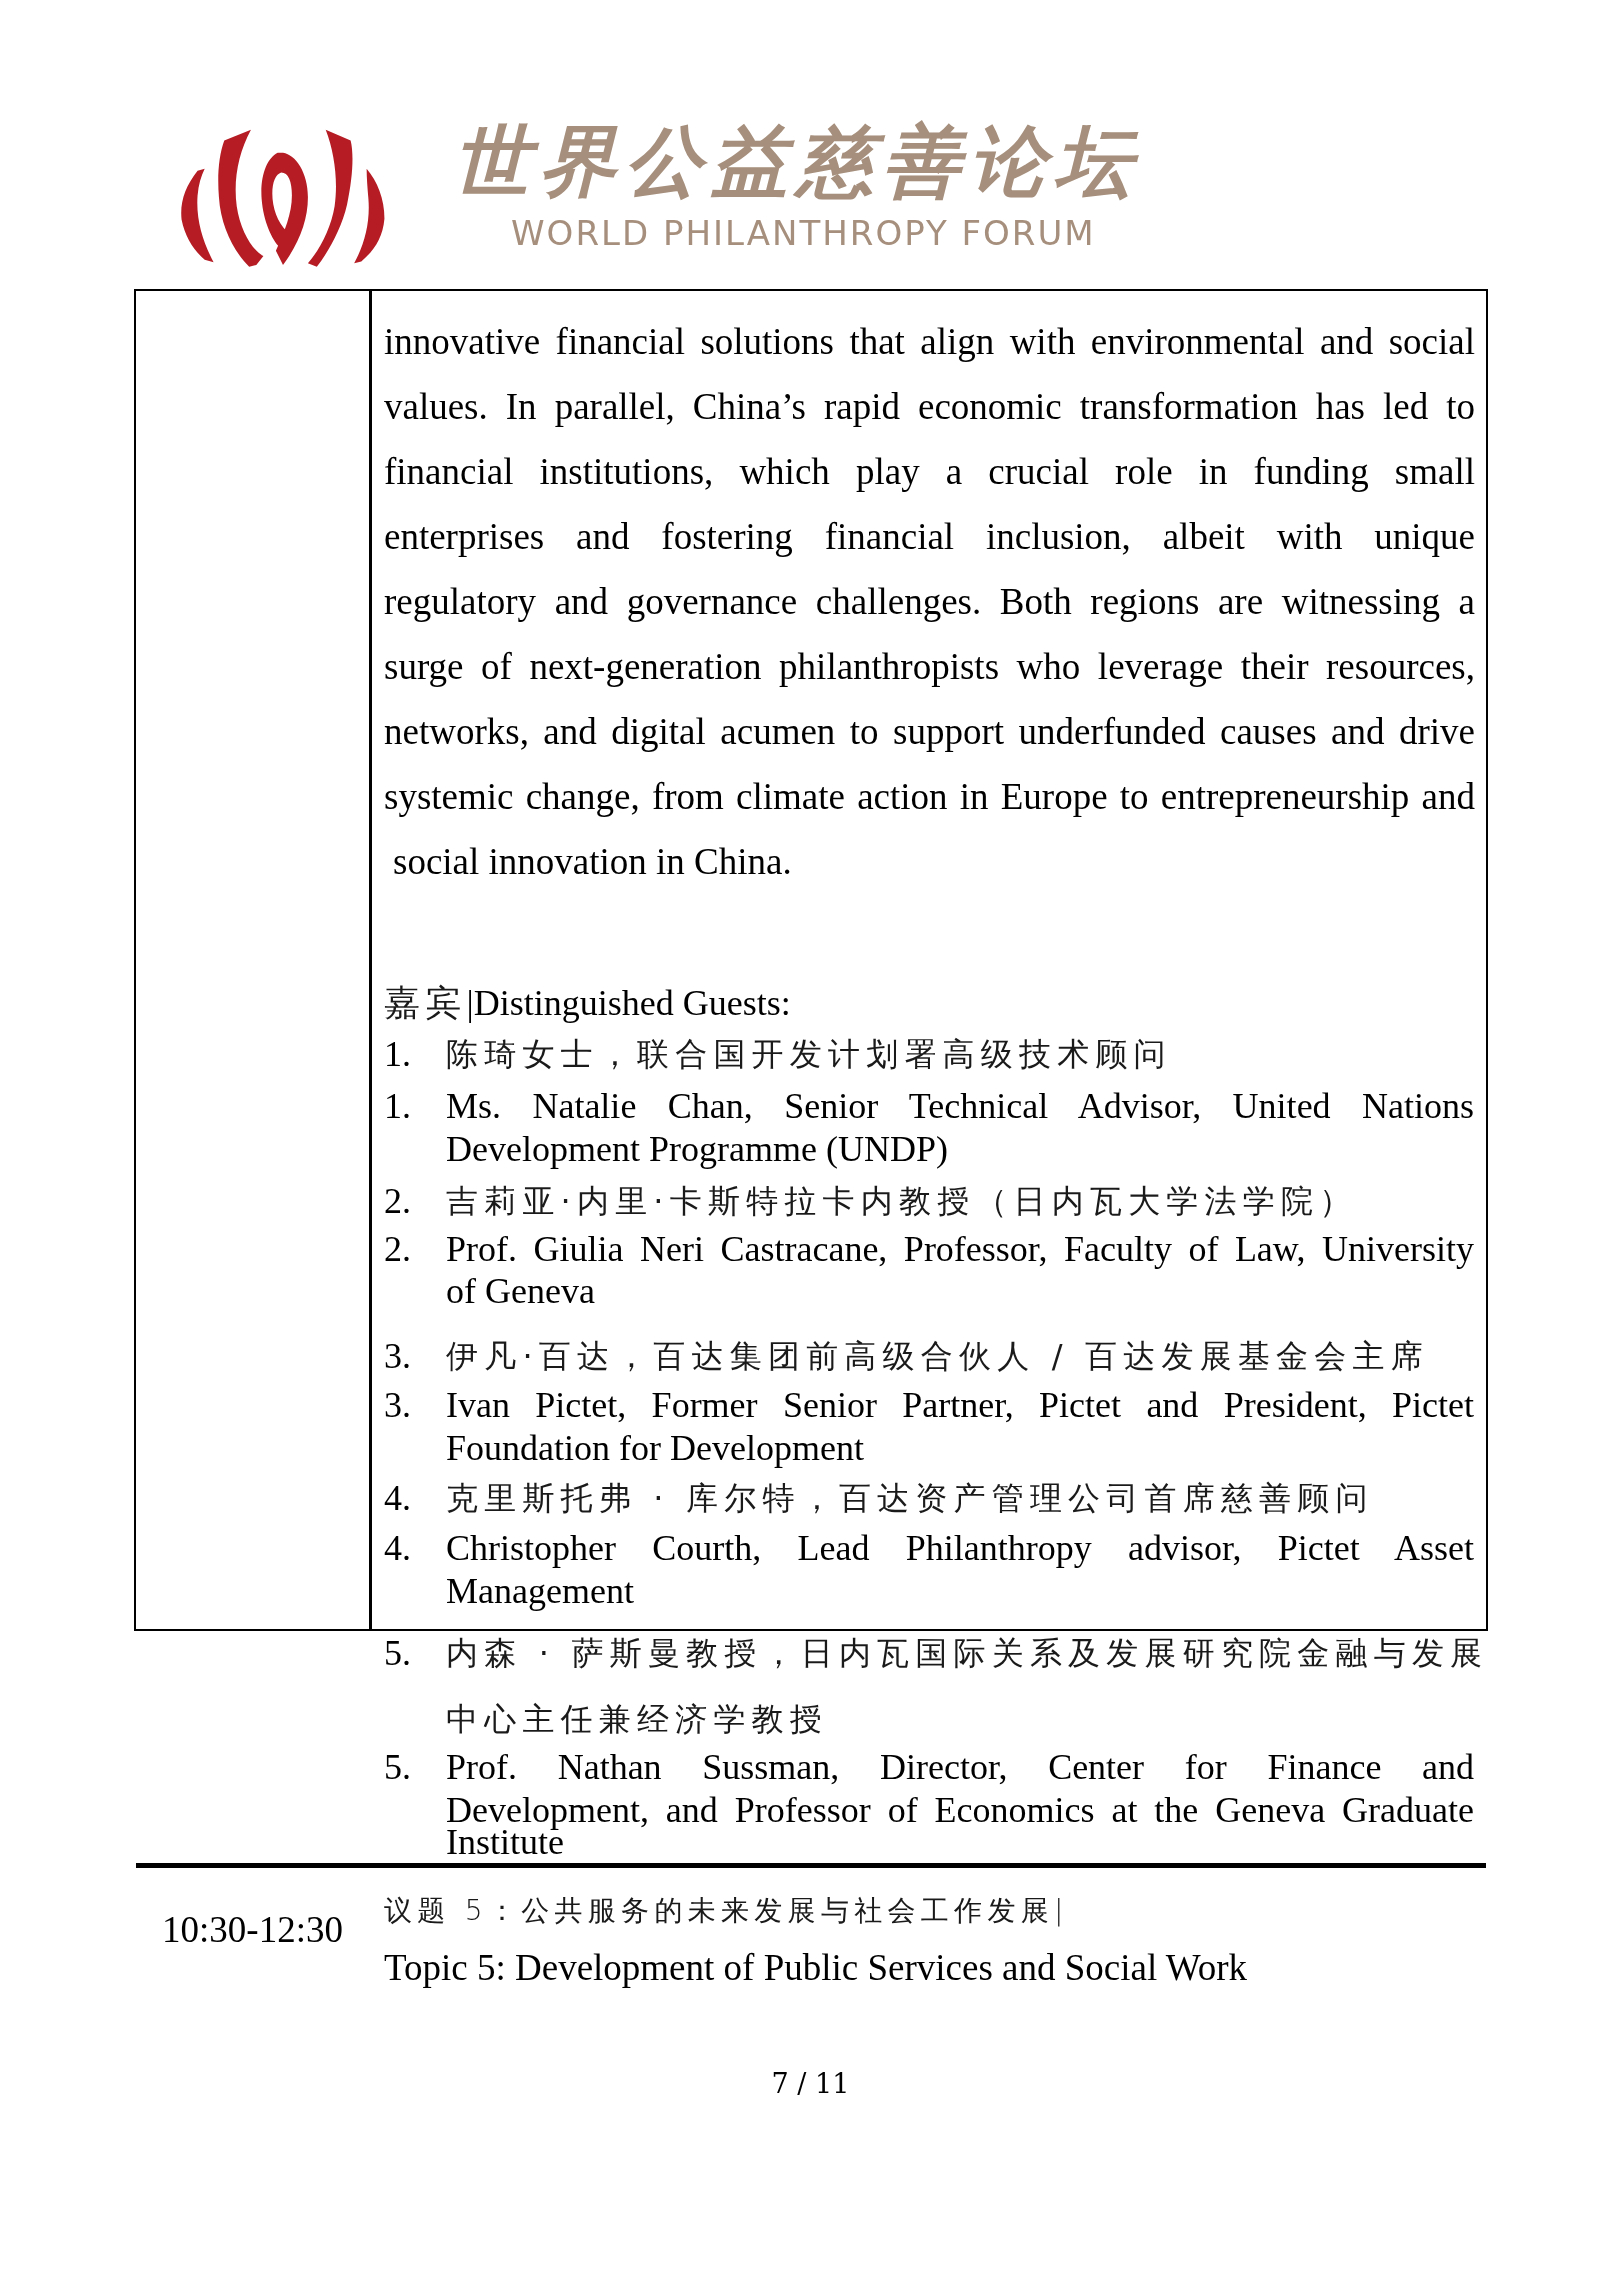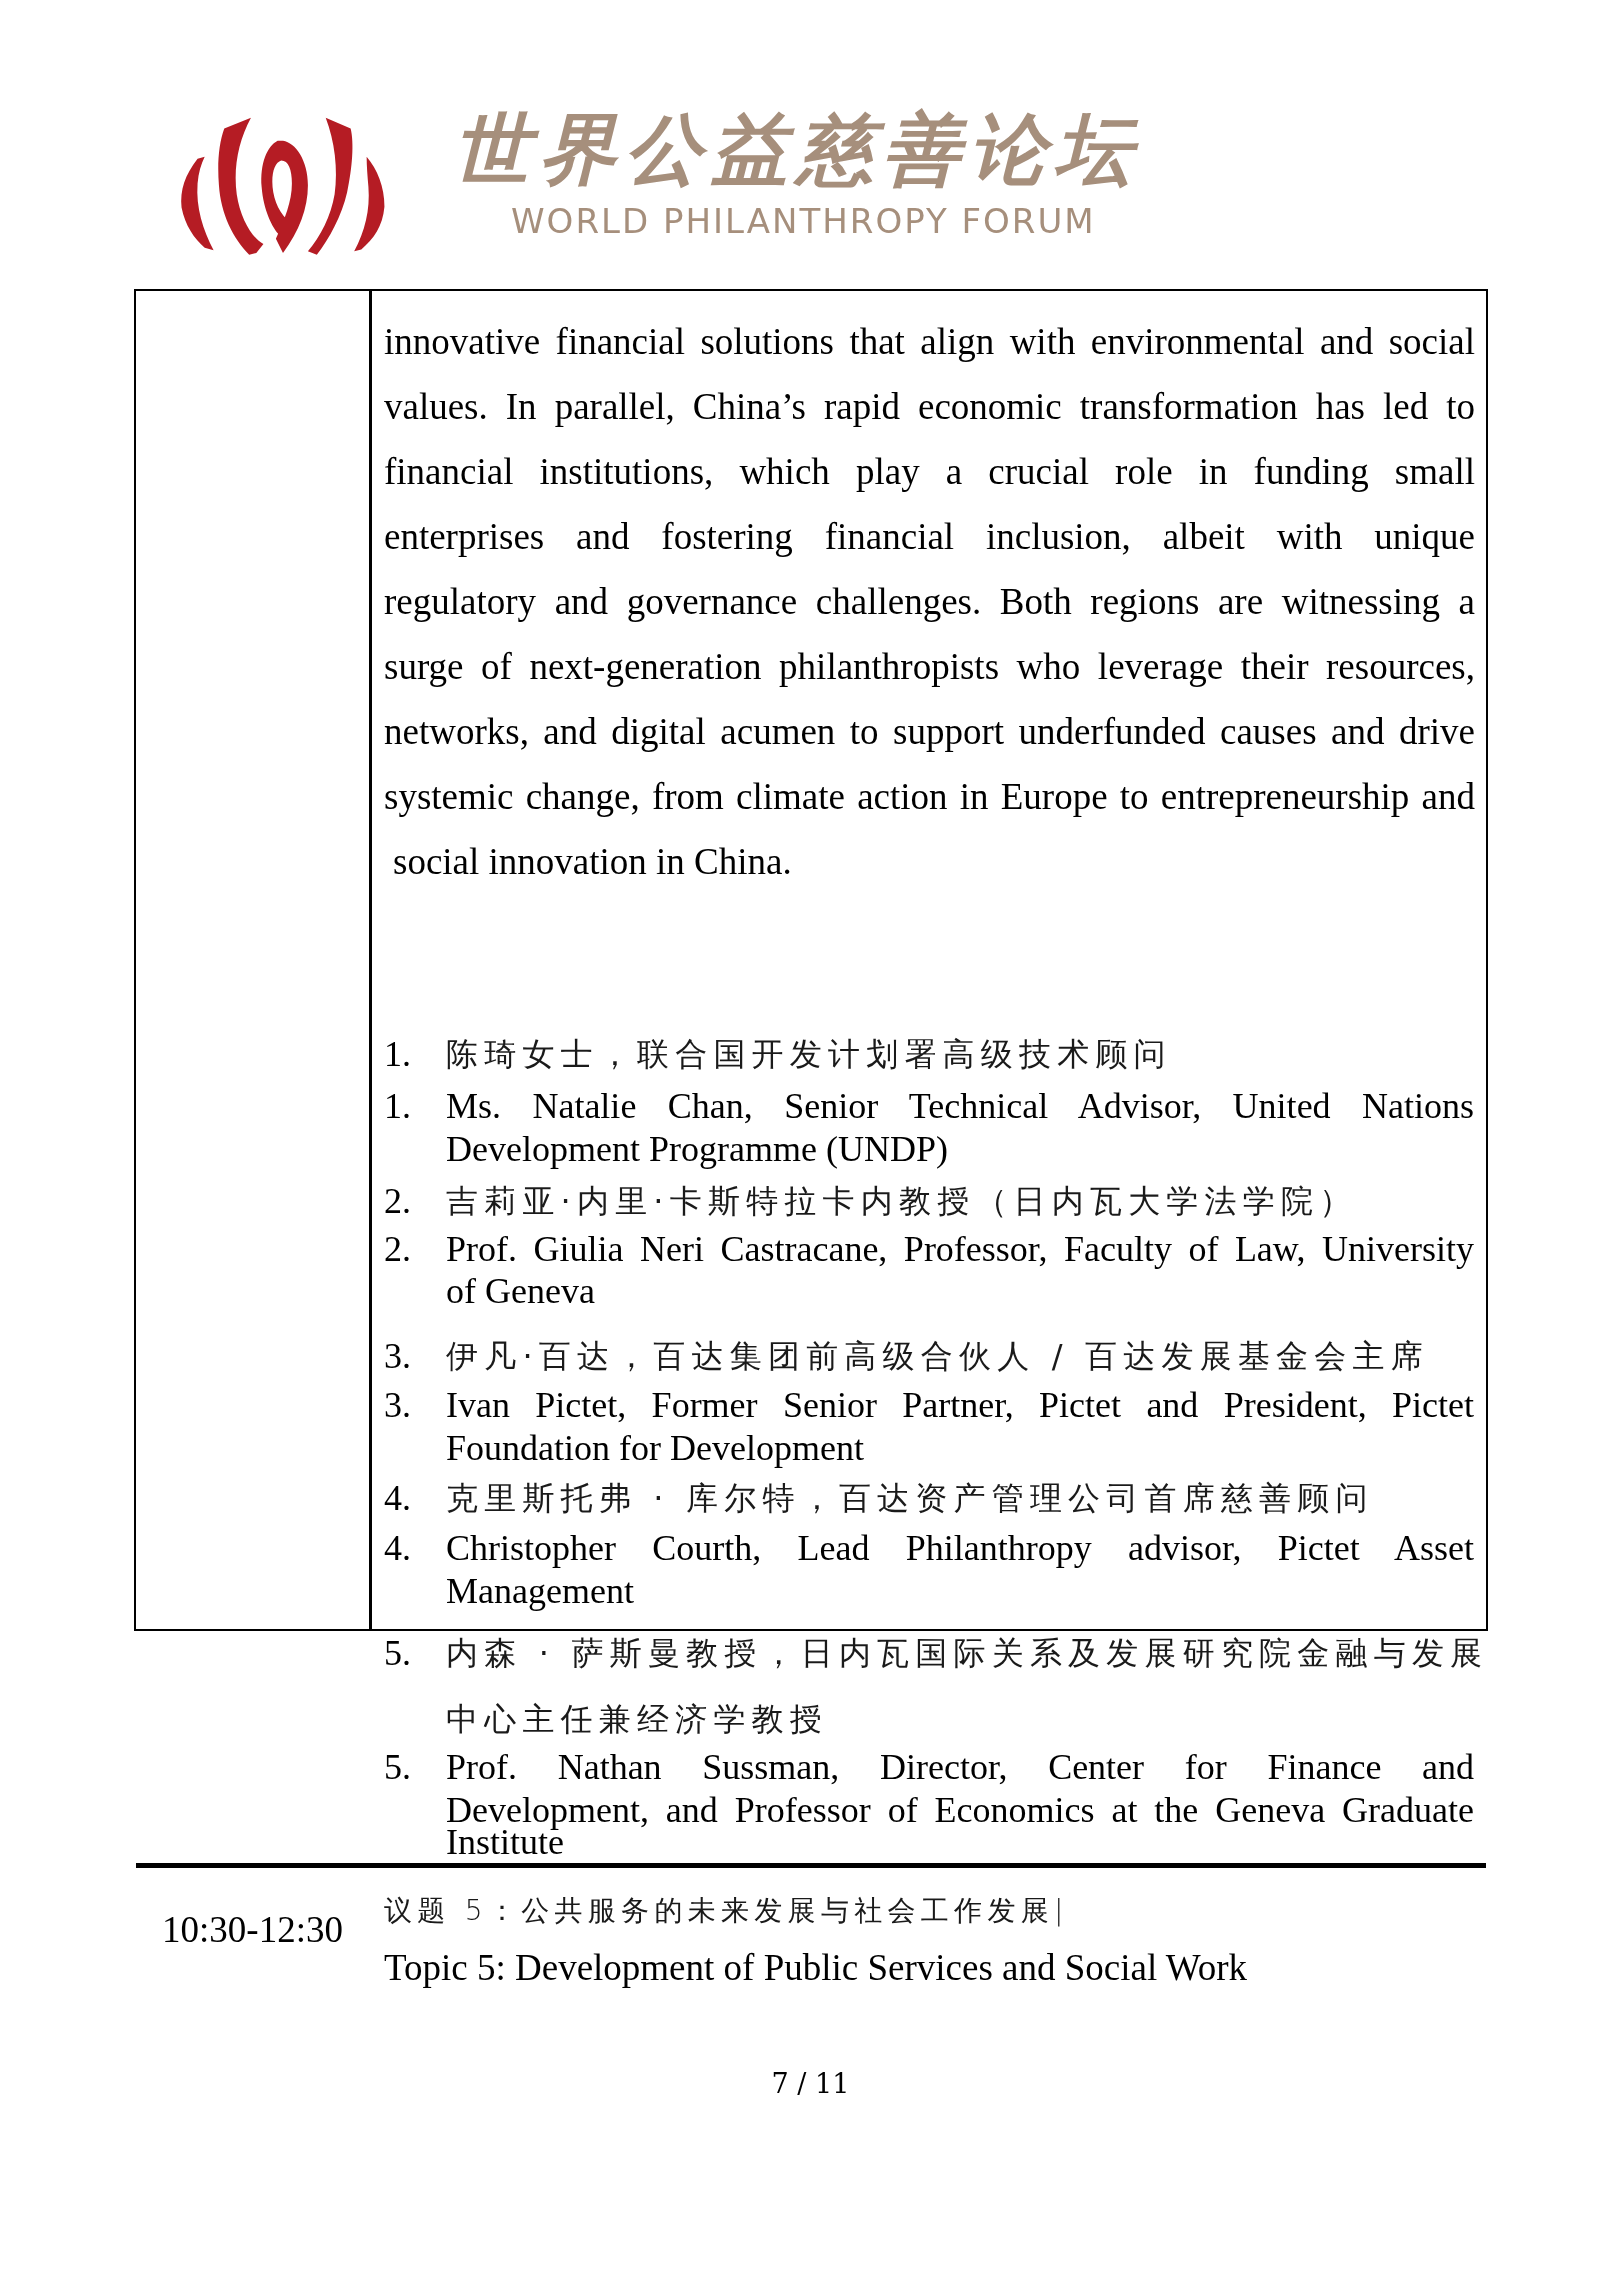--- a/index.html
+++ b/index.html
@@ -11,21 +11,21 @@
     width: 1621px;
     height: 2282px;
     position: relative;
     overflow: hidden;
     font-family: "Liberation Serif", "DejaVu Serif", serif;
     color: #000;
   }
   
   .header {
     position: absolute;
-    left: 0; top: 0;
+    left: 0; top: 12px;
     width: 1462px; height: 267px;
   }
   .logo-mark {
     position: absolute;
     left: 178px; top: 105px;
     width: 210px; height: 150px;
   }
   .logo-cn {
     position: absolute;
     left: 453px; top: 105px;
@@ -217,20 +217,23 @@
       <span class="para-line">values. In parallel, China’s rapid economic transformation has led to</span>
       <span class="para-line">financial institutions, which play a crucial role in funding small</span>
       <span class="para-line">enterprises and fostering financial inclusion, albeit with unique</span>
       <span class="para-line">regulatory and governance challenges. Both regions are witnessing a</span>
       <span class="para-line">surge of next-generation philanthropists who leverage their resources,</span>
       <span class="para-line">networks, and digital acumen to support underfunded causes and drive</span>
       <span class="para-line">systemic change, from climate action in Europe to entrepreneurship and</span>
       <span class="para-line last">social innovation in China.</span>
     </div>
 
+    <div class="guests-title" style="top:690px;">
+      <span class="cn">嘉宾</span><span>|Distinguished Guests:</span>
+    </div>
 
     <div class="guest-list">
 
       <div class="g-line" style="top:741px;">
         <span class="g-num">1.</span>
         <span class="g-text cn-text">陈琦女士，联合国开发计划署高级技术顾问</span>
       </div>
       <div class="g-line" style="top:793px;">
         <span class="g-num">1.</span>
         <span class="g-text">Ms. Natalie Chan, Senior Technical Advisor, United Nations</span>

